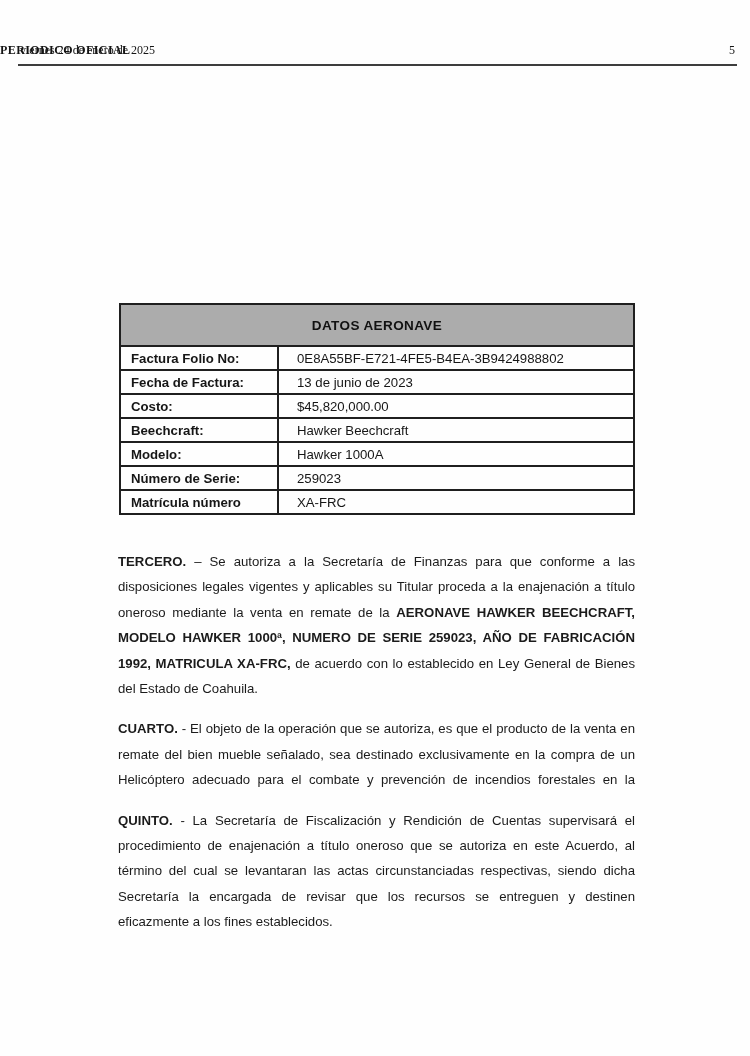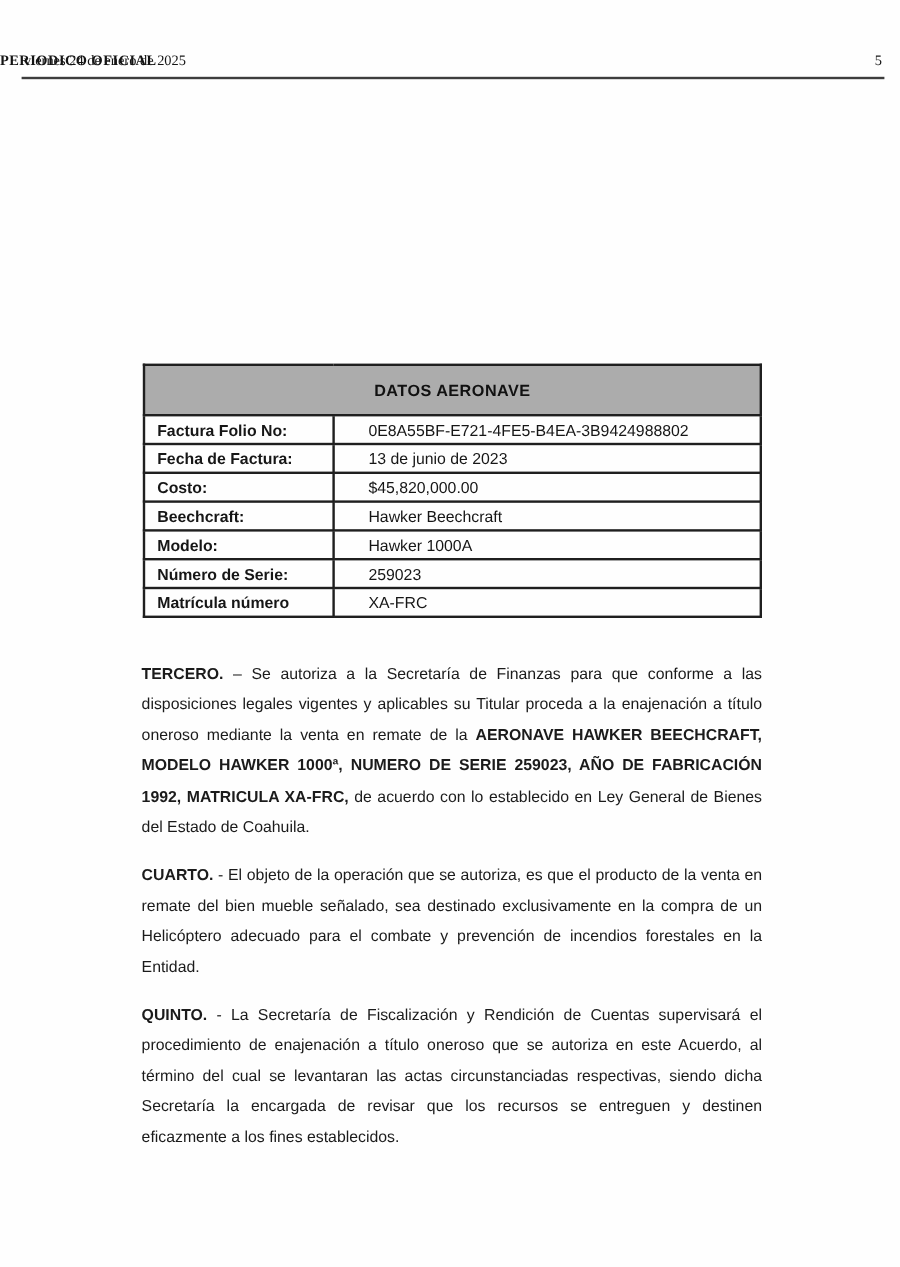--- a/index.html
+++ b/index.html
@@ -38,21 +38,21 @@
     border:2px solid var(--border,#1f1f1f);
     font-size:13.5px;font-weight:700;letter-spacing:.4px;
     text-align:center;vertical-align:middle;color:#111;
   }
   table.aircraft td{
     height:20px;border:2px solid var(--border,#1f1f1f);
     padding:1px 6px 1px 10px;vertical-align:middle;
     white-space:nowrap;overflow:hidden;margin-left:32px;
   }
   table.aircraft td.tlabel{font-weight:700;}
-  table.aircraft td.tvalue{padding-left:28px;}
+  table.aircraft td.tvalue{padding-left:18px;}
 
   
   .paragraphs{
     position:absolute;left:118px;top:549px;width:517px;
     font-size:13.2px;color:#1b1b1b;
   }
   .para{margin:0 0 15px 0;}
   .pline{
     line-height:25.4px;
     text-align:justify;
@@ -122,21 +122,20 @@
         <div class="pline"><span class="seg">disposiciones legales vigentes y aplicables su Titular proceda a la enajenación a título</span></div>
         <div class="pline"><span class="seg">oneroso mediante la venta en remate de la </span><span class="seg bold">AERONAVE HAWKER BEECHCRAFT,</span></div>
         <div class="pline"><span class="seg bold">MODELO HAWKER 1000ª, NUMERO DE SERIE 259023, AÑO DE FABRICACIÓN</span></div>
         <div class="pline"><span class="seg bold">1992, MATRICULA XA-FRC,</span><span class="seg"> de acuerdo con lo establecido en Ley General de Bienes</span></div>
         <div class="pline last"><span class="seg">del Estado de Coahuila.</span></div>
       </div>
       <div class="para">
         <div class="pline"><span class="seg bold">CUARTO.</span><span class="seg"> - El objeto de la operación que se autoriza, es que el producto de la venta en</span></div>
         <div class="pline"><span class="seg">remate del bien mueble señalado, sea destinado exclusivamente en la compra de un</span></div>
         <div class="pline"><span class="seg">Helicóptero adecuado para el combate y prevención de incendios forestales en la</span></div>
-        <div class="pline last"><span class="seg">Entidad.</span></div>
       </div>
       <div class="para">
         <div class="pline"><span class="seg bold">QUINTO.</span><span class="seg"> - La Secretaría de Fiscalización y Rendición de Cuentas supervisará el</span></div>
         <div class="pline"><span class="seg">procedimiento de enajenación a título oneroso que se autoriza en este Acuerdo, al</span></div>
         <div class="pline"><span class="seg">término del cual se levantaran las actas circunstanciadas respectivas, siendo dicha</span></div>
         <div class="pline"><span class="seg">Secretaría la encargada de revisar que los recursos se entreguen y destinen</span></div>
         <div class="pline last"><span class="seg">eficazmente a los fines establecidos.</span></div>
       </div>
     </section>
 

